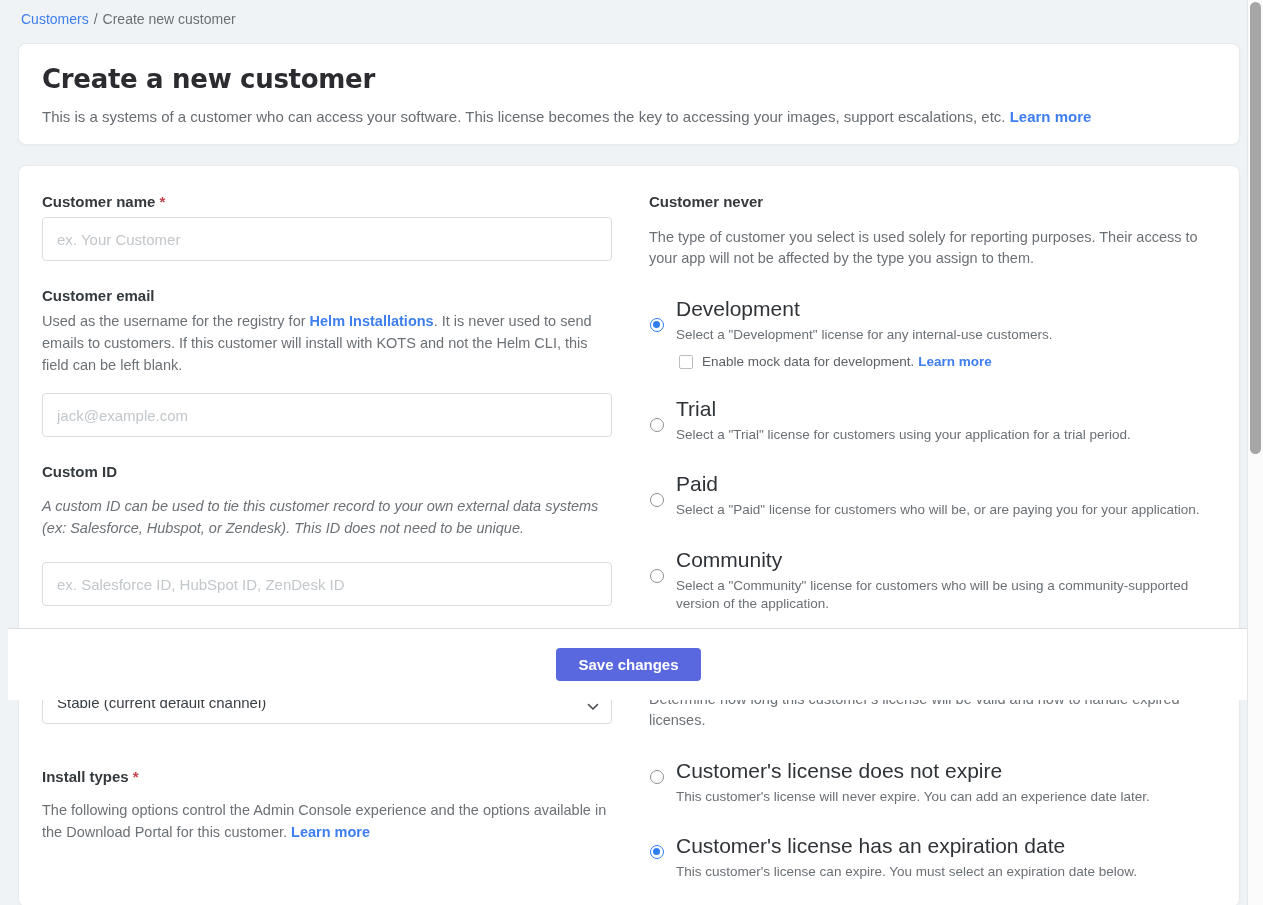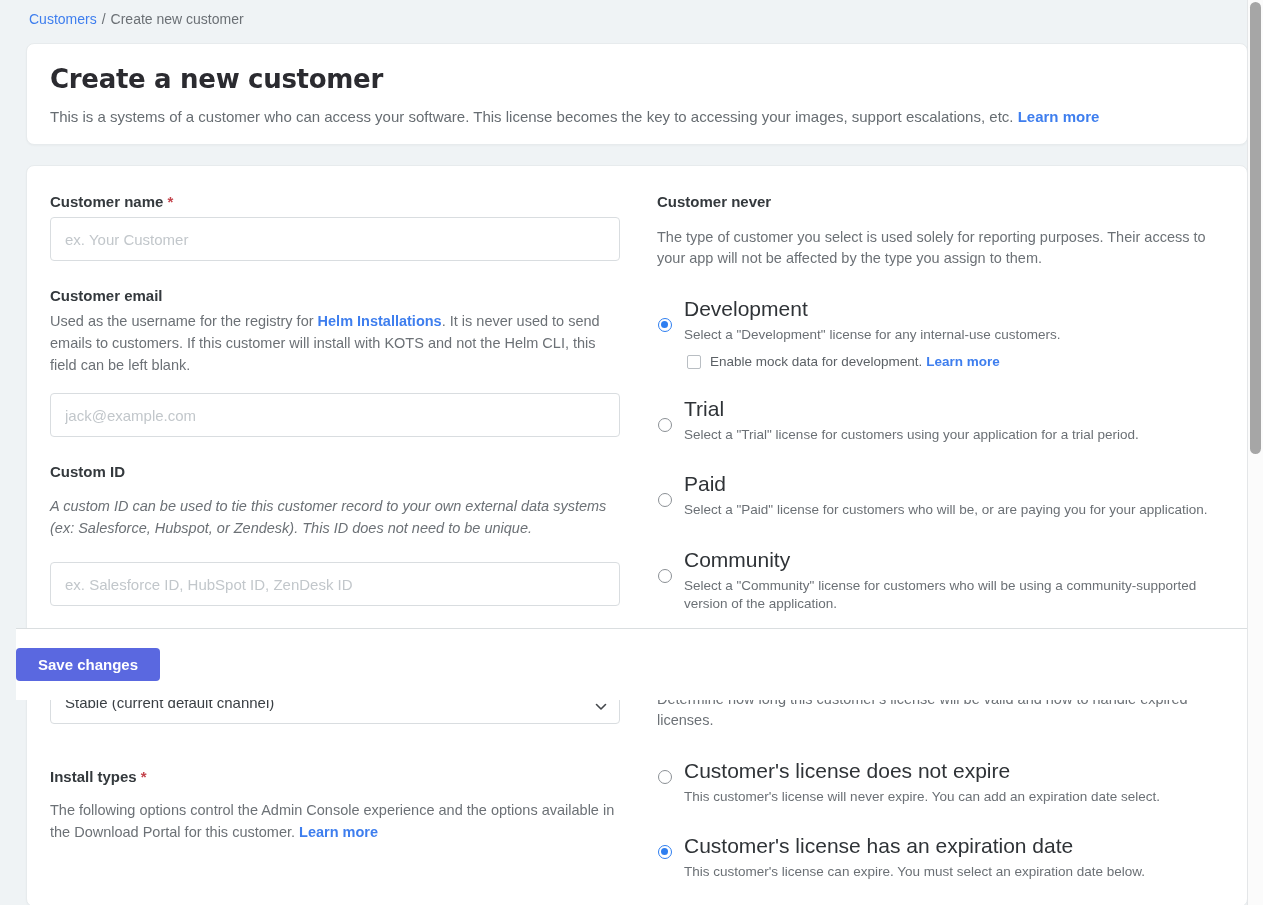--- a/index.html
+++ b/index.html
@@ -4,21 +4,21 @@
 <style>
   * { margin: 0; padding: 0; box-sizing: border-box; }
   html, body { width: 1263px; height: 905px; }
   body {
     font-family: "Liberation Sans", sans-serif;
     background: #eff3f5;
     color: #34393d;
     overflow: hidden;
     position: relative;
   }
-  .content { position: absolute; left: 16px; top: 0; width: 1247px; height: 700px; }
+  .content { position: absolute; left: 8px; top: 0; width: 1247px; height: 700px; }
 
   
   .breadcrumb { padding: 11px 0 0 13px; font-size: 14px; color: #6b7075; }
   .breadcrumb a { color: #3e7eee; text-decoration: none; }
   .breadcrumb .sep { margin: 0 5px; color: #6b7075; }
 
   
   .card {
     background: #fff;
     border: 1px solid #e7ebed;
@@ -145,21 +145,21 @@
 
   
   .footer-bar {
     position: absolute;
     left: 0; bottom: 0;
     width: 1247px; height: 72px;
     background: #fff;
     border-top: 1px solid #dadee0;
     display: flex;
     align-items: center;
-    justify-content: flex-start;
+    justify-content: center;
     padding-right: 6px;
     z-index: 20;
   }
   .save-btn {
     height: 33px;
     padding: 0 22px;
     background: #5a68e0;
     color: #fff;
     border: none;
     border-radius: 4px;
@@ -286,21 +286,21 @@
         <div class="opt-title">Community</div>
         <div class="opt-desc">Select a "Community" license for customers who will be using a community-supported version of the application.</div>
       </div>
 
       <div class="group-head section-exp-head">Expiration policy</div>
       <p class="group-desc">Determine how long this customer's license will be valid and how to handle expired licenses.</p>
 
       <div class="opt opt-exp">
         <span class="radio"></span>
         <div class="opt-title">Customer's license does not expire</div>
-        <div class="opt-desc">This customer's license will never expire. You can add an expiration date select.</div>
+        <div class="opt-desc">This customer's license will never expire. You can add an experience date later.</div>
       </div>
 
       <div class="opt opt-exp">
         <span class="radio checked"></span>
         <div class="opt-title">Customer's license has an expiration date</div>
         <div class="opt-desc">This customer's license can expire. You must select an expiration date below.</div>
       </div>
 
     </div>
   </div>

